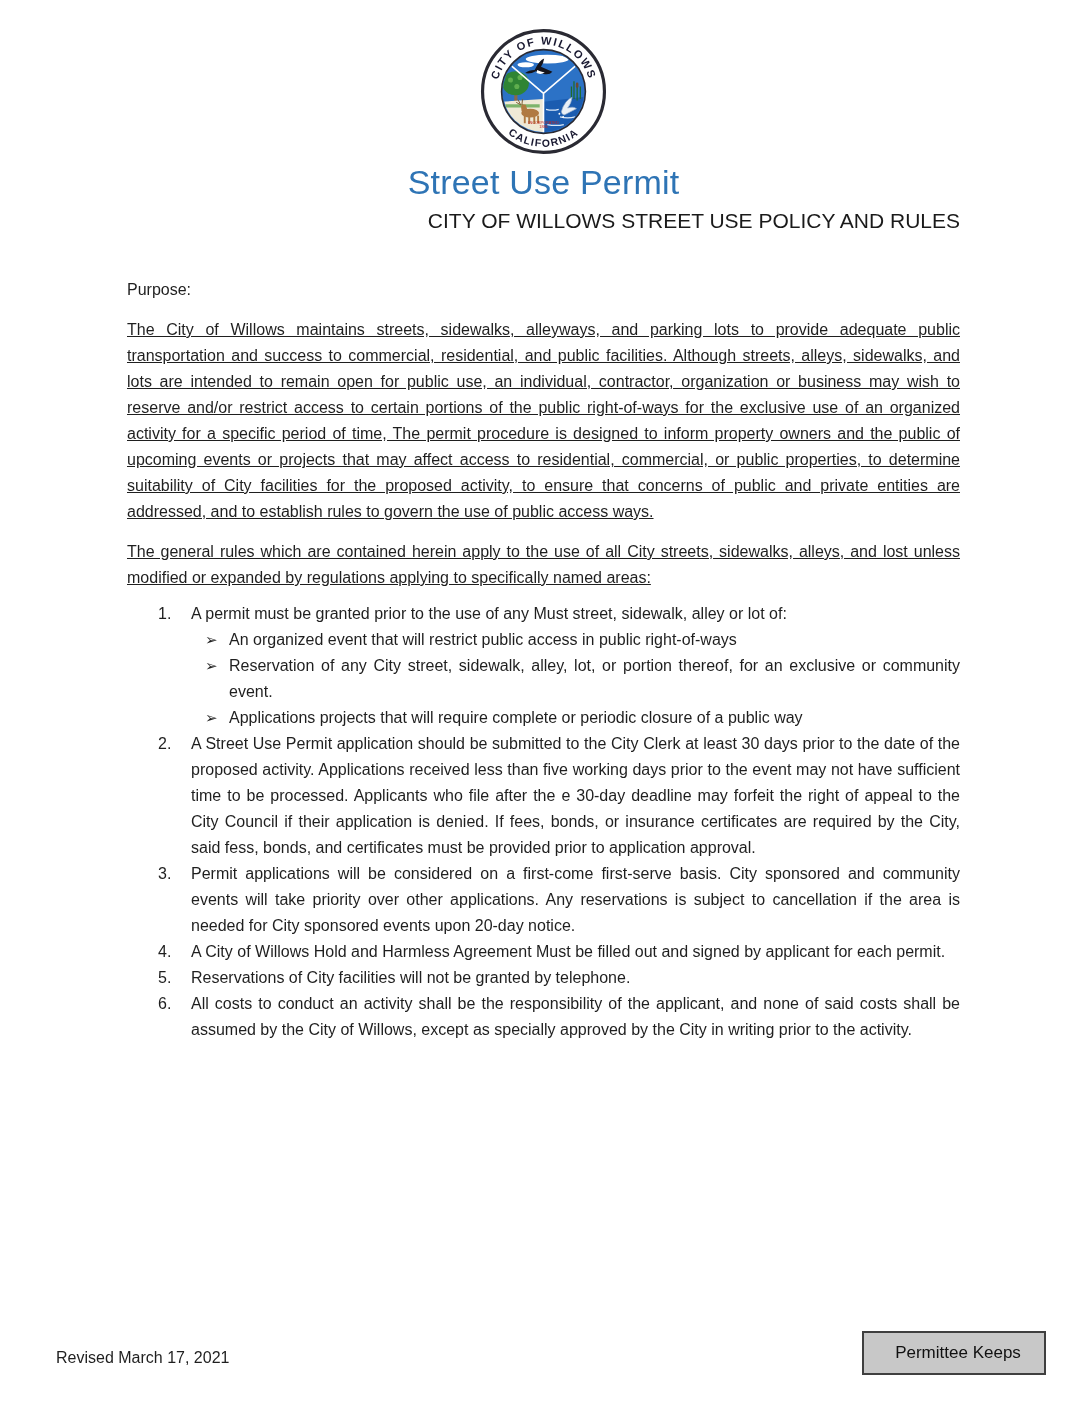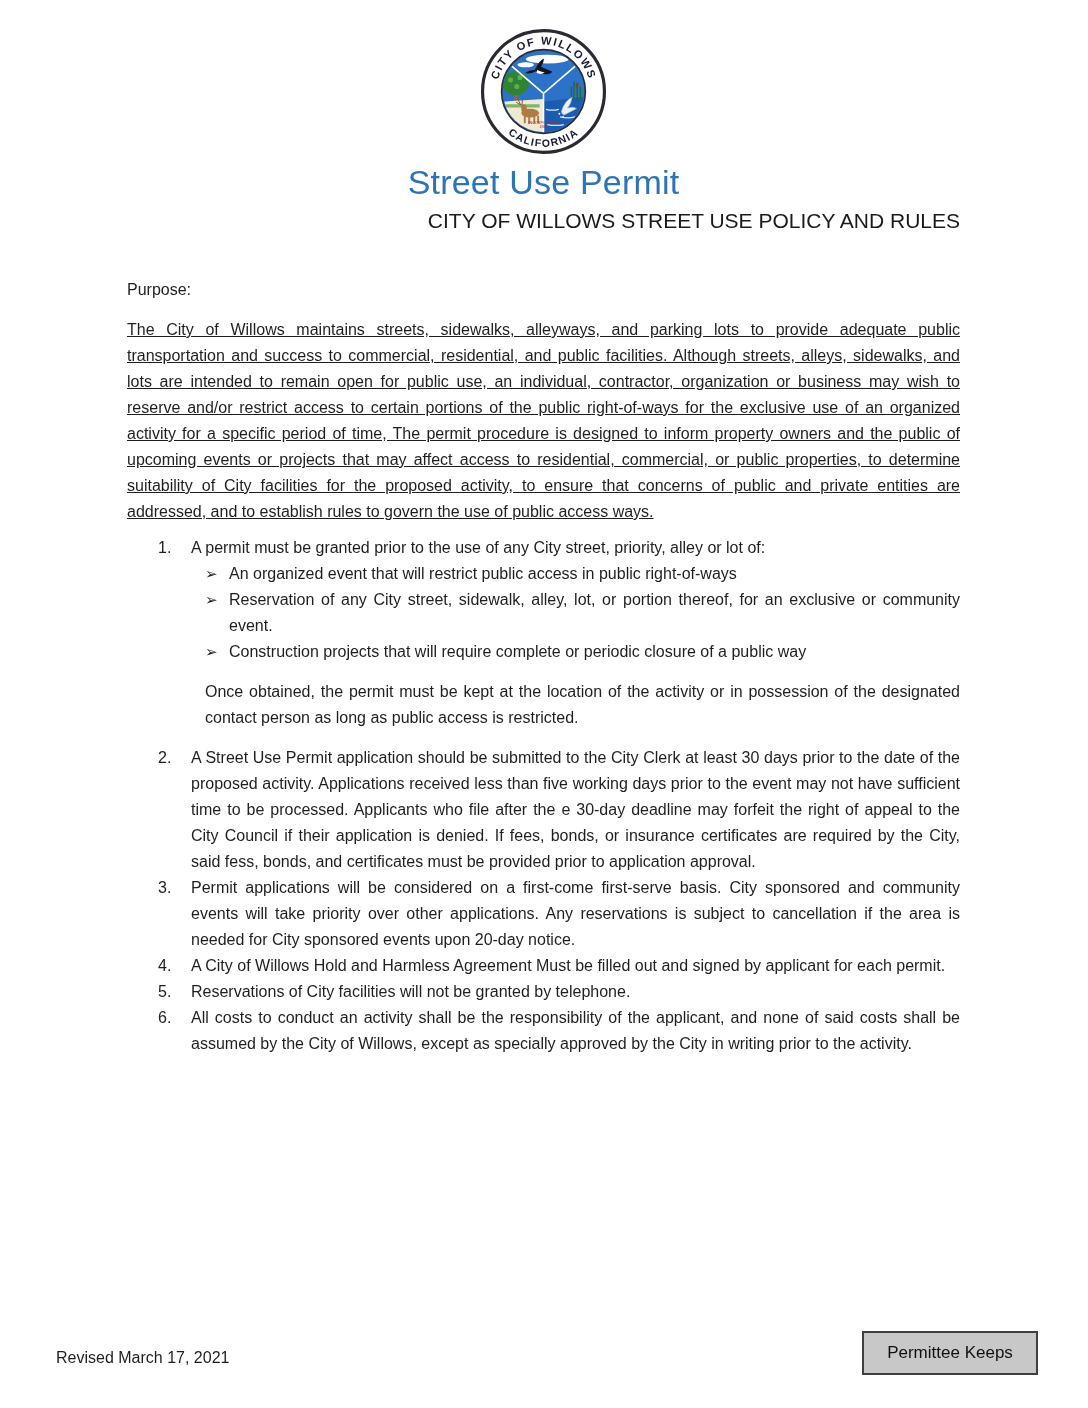--- a/index.html
+++ b/index.html
@@ -52,21 +52,21 @@
   .revision-date {
     position:absolute; left:56px; top:1348px;
     font-size:16px; line-height:20px;
   }
   .stamp {
     position:absolute; left:862px; top:1331px;
     width:172px; height:40px;
     background:var(--stamp-gray, #C8C8C8);
     border:2px solid #3f3f3f;
     display:flex; align-items:center; justify-content:center;
-    font-size:17px; color:#111111;
+    font-size:17px; color:#111111;padding-left:8px;
   }
 </style>
 </head>
 <body>
 
 <div class="page">
   <div class="content">
 
     <div class="doc-header">
       <svg class="seal" viewBox="0 0 200 200" width="127" height="127" aria-hidden="true">
@@ -129,40 +129,40 @@
         </text>
       </svg>
 
       <h1 class="title">Street Use Permit</h1>
       <h2 class="subtitle">CITY OF WILLOWS STREET USE POLICY AND RULES</h2>
     </div>
 
     <p class="sec-heading mt-purpose">Purpose:</p>
     <p class="body">The City of Willows maintains streets, sidewalks, alleyways, and parking lots to provide adequate public transportation and success to commercial, residential, and public facilities. Although streets, alleys, sidewalks, and lots are intended to remain open for public use, an individual, contractor, organization or business may wish to reserve and/or restrict access to certain portions of the public right-of-ways for the exclusive use of an organized activity for a specific period of time, The permit procedure is designed to inform property owners and the public of upcoming events or projects that may affect access to residential, commercial, or public properties, to determine suitability of City facilities for the proposed activity, to ensure that concerns of public and private entities are addressed, and to establish rules to govern the use of public access ways.</p>
 
+    <p class="body">The general rules which are contained herein apply to the use of all City streets, sidewalks, alleys, and lost unless modified or expanded by regulations applying to specifically named areas:</p>
 
     <div class="rules">
 
       <div class="rule">
         <div class="rule-num">1.</div>
-        <div class="rule-body">A permit must be granted prior to the use of any City street, priority, alley or lot of:</div>
+        <div class="rule-body">A permit must be granted prior to the use of any Must street, sidewalk, alley or lot of:</div>
       </div>
       <div class="bullet">
         <div class="bullet-marker">➢</div>
         <div class="bullet-text">An organized event that will restrict public access in public right-of-ways</div>
       </div>
       <div class="bullet">
         <div class="bullet-marker">➢</div>
         <div class="bullet-text">Reservation of any City street, sidewalk, alley, lot, or portion thereof, for an exclusive or community event.</div>
       </div>
       <div class="bullet">
         <div class="bullet-marker">➢</div>
-        <div class="bullet-text">Construction projects that will require complete or periodic closure of a public way</div>
+        <div class="bullet-text">Applications projects that will require complete or periodic closure of a public way</div>
       </div>
-      <div class="rule-note">Once obtained, the permit must be kept at the location of the activity or in possession of the designated contact person as long as public access is restricted.</div>
 
       <div class="rule">
         <div class="rule-num">2.</div>
         <div class="rule-body">A Street Use Permit application should be submitted to the City Clerk at least 30 days prior to the date of the proposed activity. Applications received less than five working days prior to the event may not have sufficient time to be processed. Applicants who file after the e 30-day deadline may forfeit the right of appeal to the City Council if their application is denied. If fees, bonds, or insurance certificates are required by the City, said fess, bonds, and certificates must be provided prior to application approval.</div>
       </div>
 
       <div class="rule">
         <div class="rule-num">3.</div>
         <div class="rule-body">Permit applications will be considered on a first-come first-serve basis. City sponsored and community events will take priority over other applications. Any reservations is subject to cancellation if the area is needed for City sponsored events upon 20-day notice.</div>
       </div>

